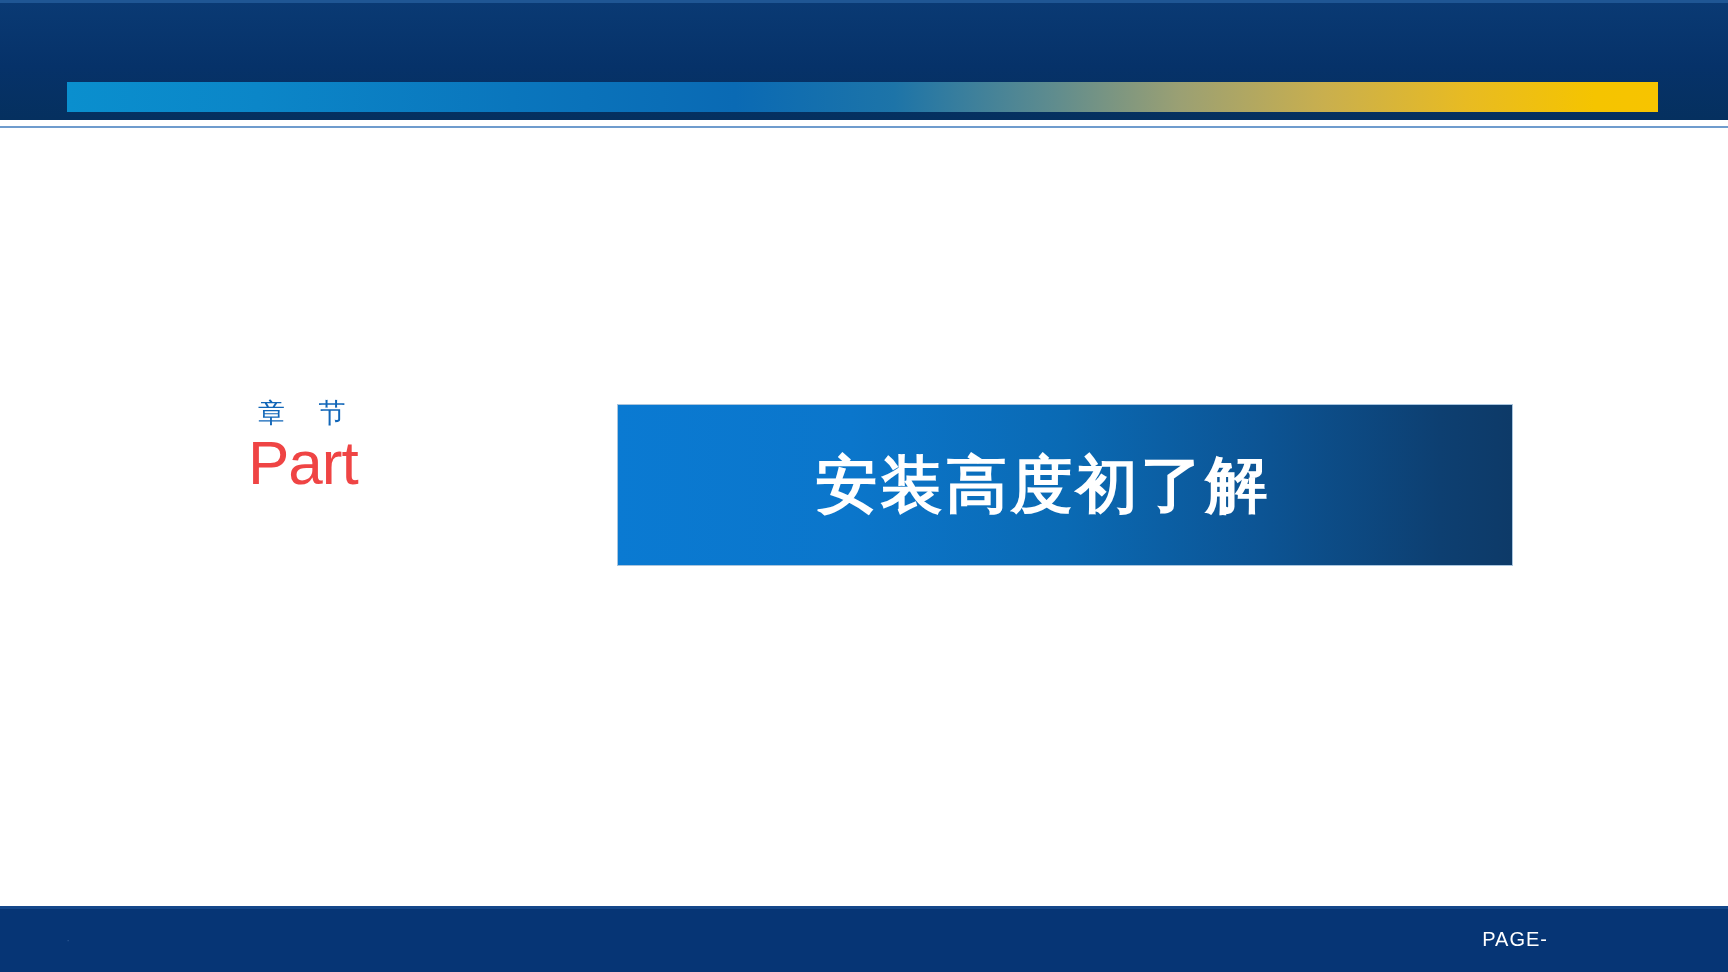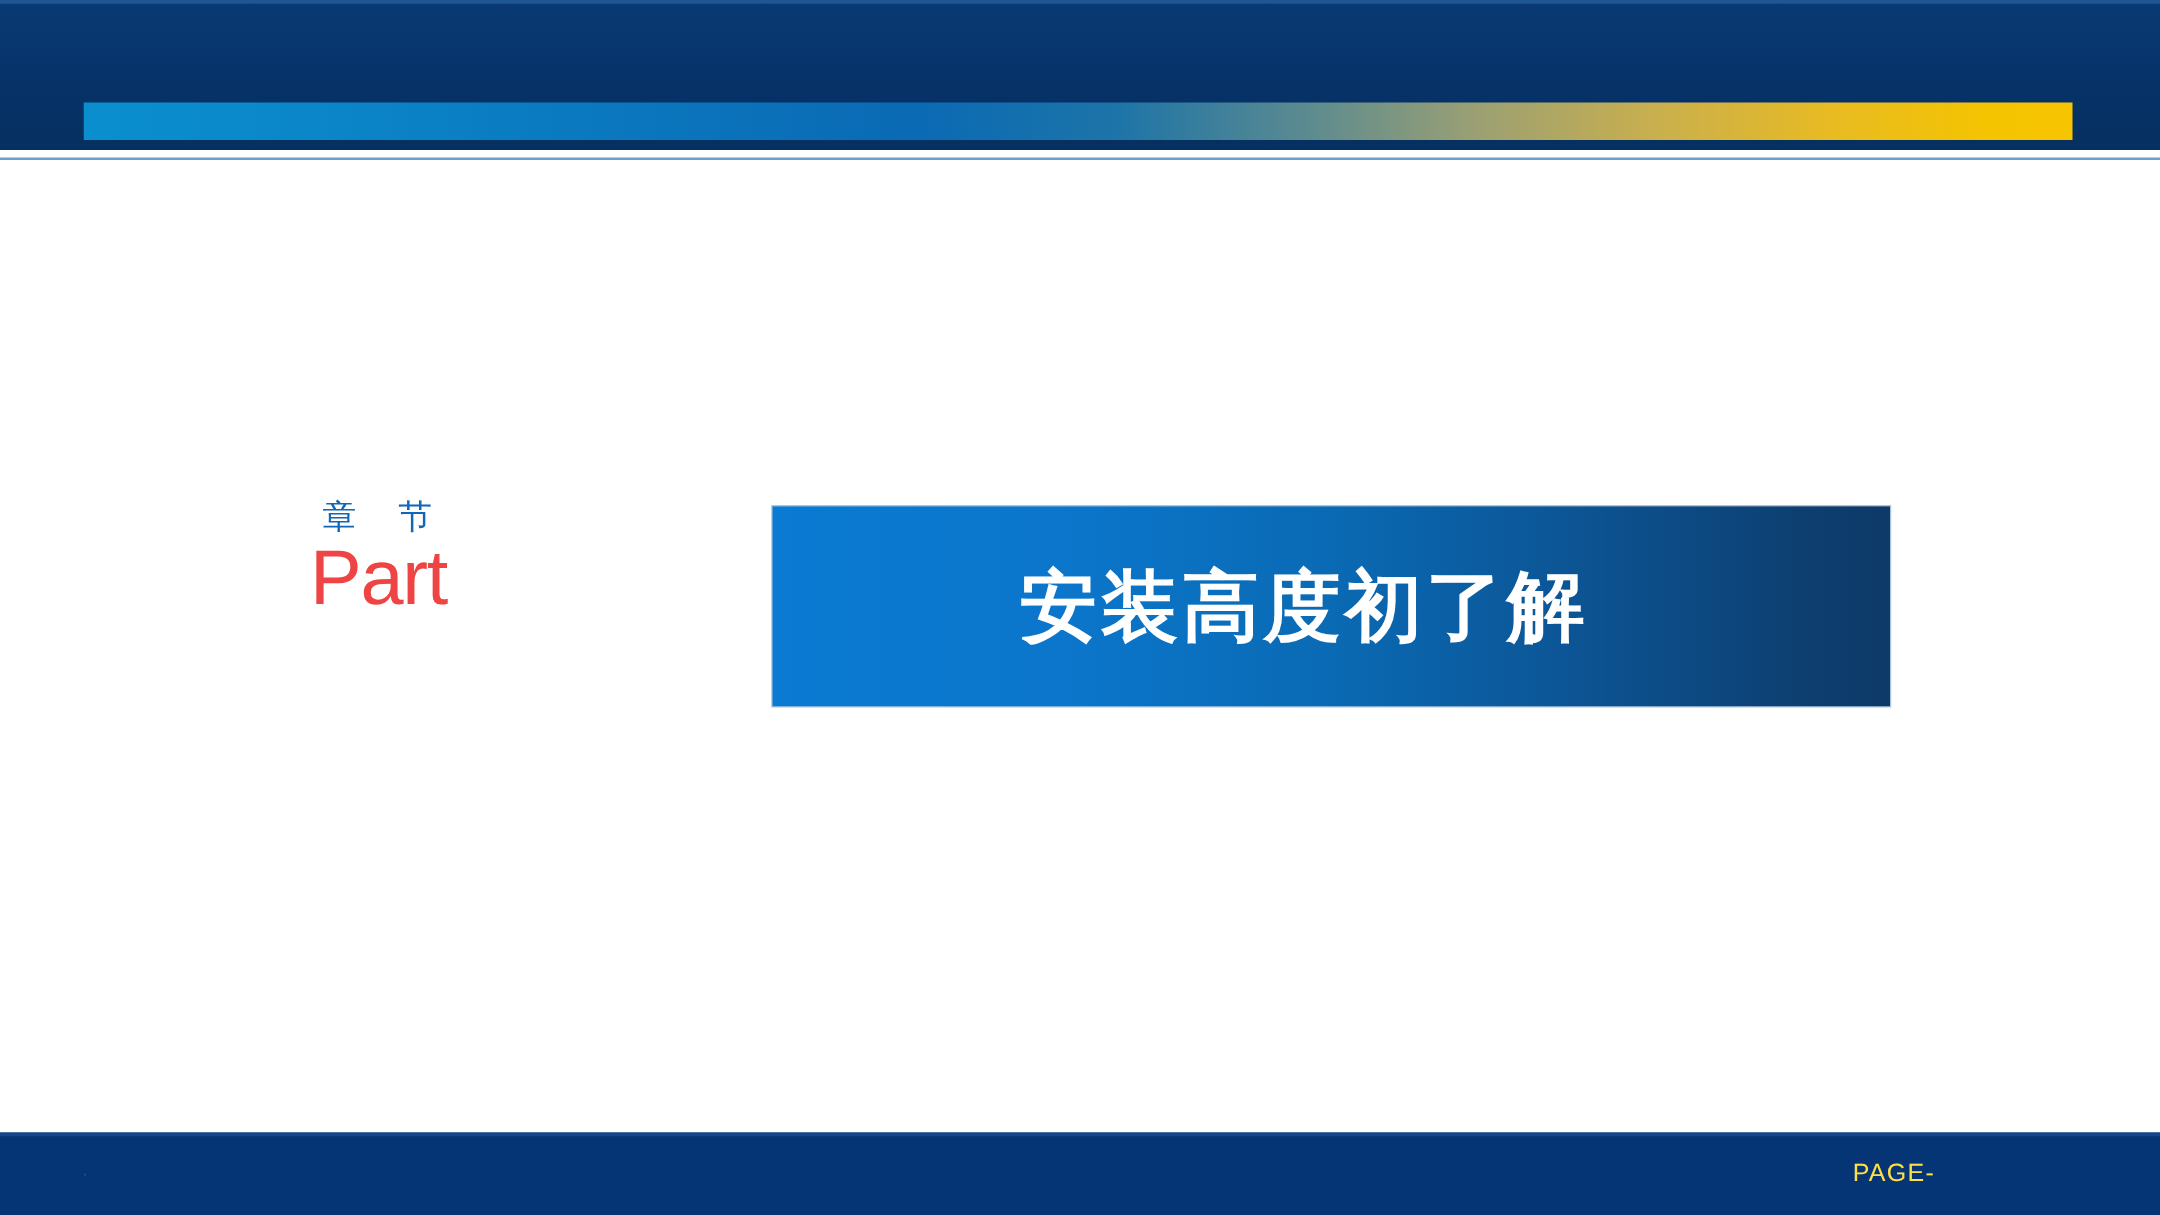--- a/index.html
+++ b/index.html
@@ -153,21 +153,21 @@
     top: 0;
     width: 1728px;
     height: 3px;
     background: #14478a;
   }
   .footer-page {
     position: absolute;
     right: 180px;
     top: 50%;
     transform: translateY(-50%);
-    color: #fde047;
+    color: #ffffff;
     font-size: 20px;
     letter-spacing: 1px;
     white-space: nowrap;
   }
   .footer-mark {
     position: absolute;
     left: 66px;
     top: 50%;
     transform: translateY(-50%);
     color: #2a558f;

